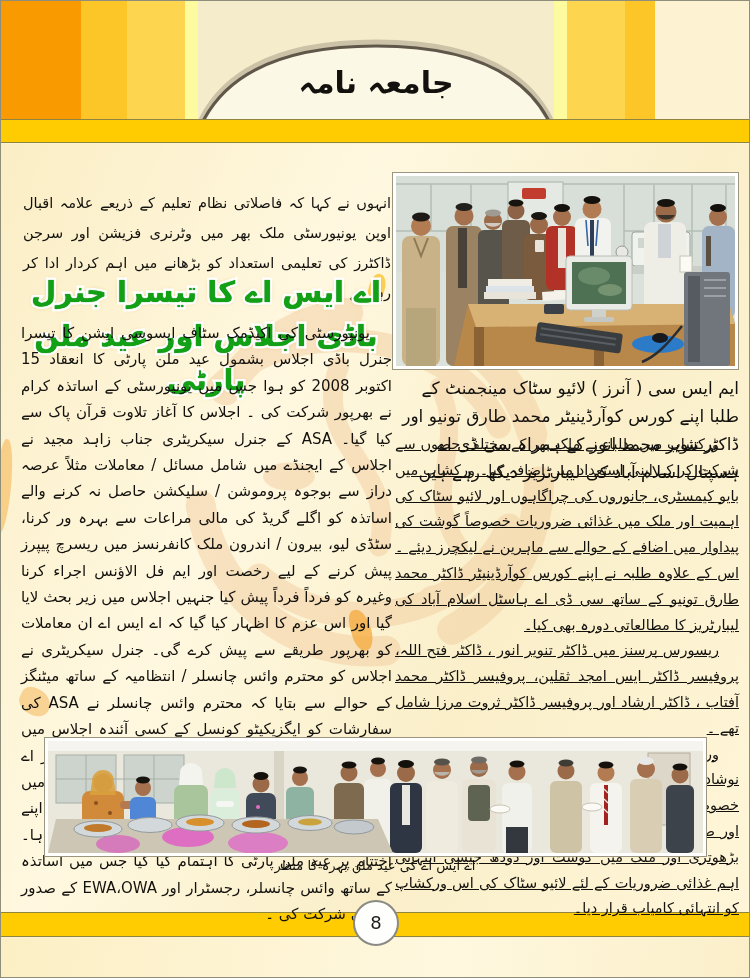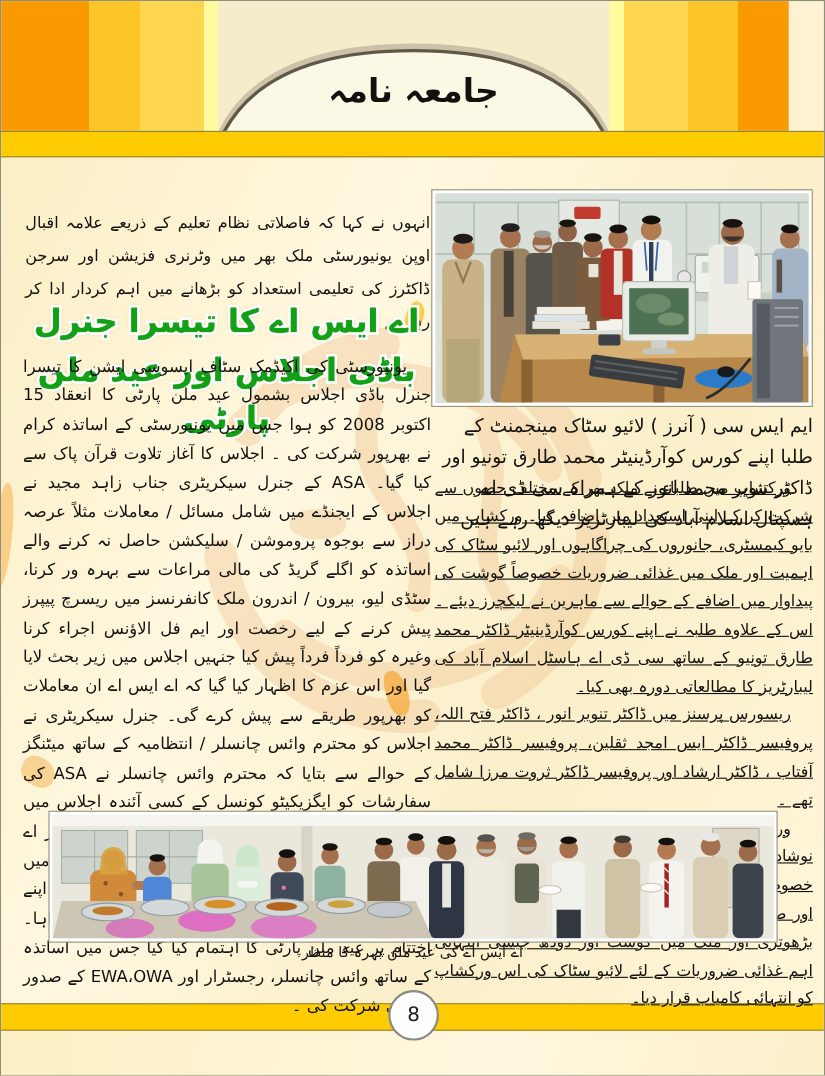--- a/index.html
+++ b/index.html
@@ -5,21 +5,21 @@
   * { margin:0; padding:0; box-sizing:border-box; }
   body { width:750px; font-family:"DejaVu Sans", sans-serif; }
 
   .page {
     position:relative; width:750px; height:978px; overflow:hidden;
     background:#FDF3D2; border:1px solid #8e8e7a;
   }
 
   
   .topband {
-    position:absolute; top:0; left:0; width:716px; height:118px;
+    position:absolute; top:0; left:0; width:654px; height:118px;
     background:linear-gradient(to right,
       #F99A01 0 80px, #FDC628 80px 126px, #FDD54F 126px 184px, #FEFA9E 184px 197px,
       #F6EDCF 197px 553px,
       #FEFA9E 553px 566px, #FDD54F 566px 624px, #FDC628 624px 670px, #F99A01 670px 750px);
   }
   .arch-panel { position:absolute; left:197px; top:0; width:356px; height:118px; }
   .arch-panel svg { position:absolute; inset:0; width:100%; height:100%; }
   .masthead-title {
     position:absolute; left:0; right:0; top:64px; text-align:center;
     font-size:30px; font-weight:bold; color:#17140e; letter-spacing:1px;

